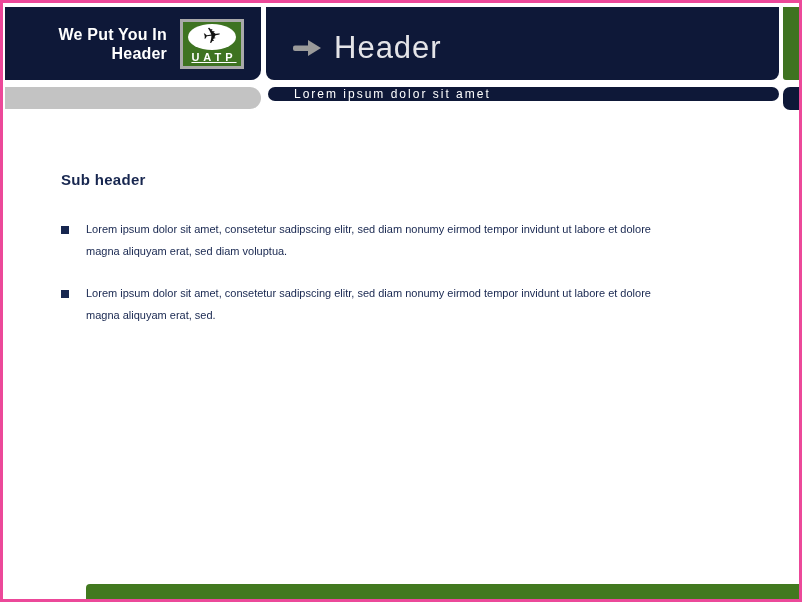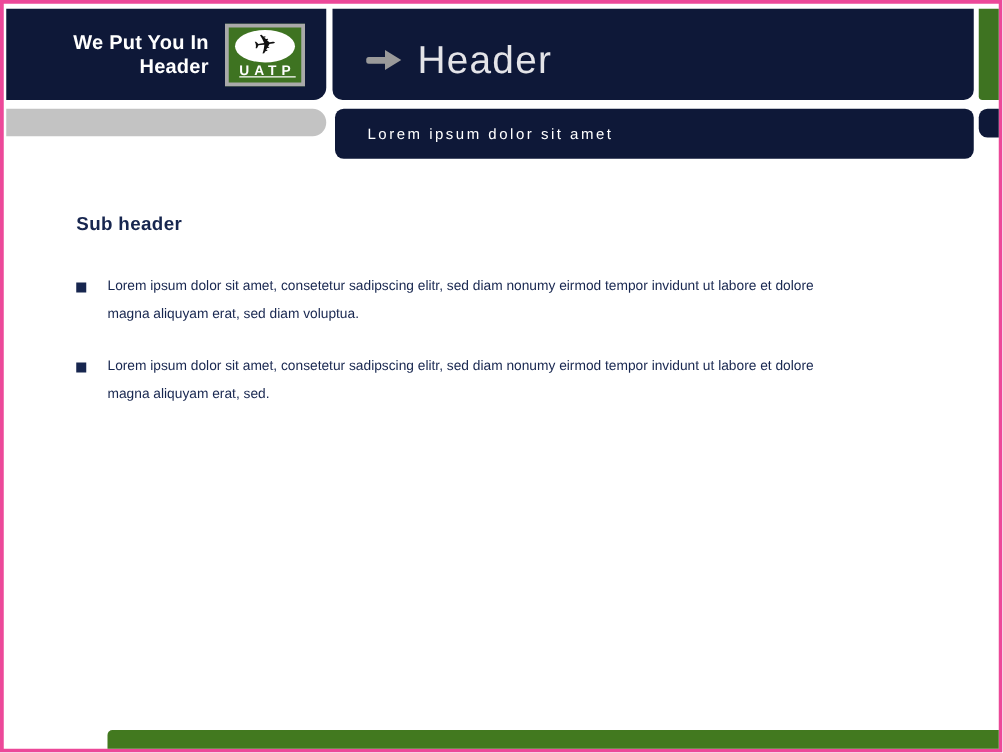--- a/index.html
+++ b/index.html
@@ -69,21 +69,21 @@
     background:var(--green);
     border-radius:0 0 0 3px;
   }
   
   .gray-bar{
     position:absolute;left:2px;top:84px;width:256px;height:22px;
     background:var(--gray-bar);
     border-radius:0 11px 11px 0;
   }
   .subtitle-bar{
-    position:absolute;left:265px;top:84px;width:511px;height:40px;
+    position:absolute;left:265px;top:84px;width:511px;height:14px;
     background:var(--navy);
     border-radius:7px;
     display:flex;align-items:center;
     padding-left:26px;
   }
   .subtitle-text{
     color:#fff;font-size:12px;letter-spacing:2px;
   }
   .navy-edge-stub{
     position:absolute;left:780px;top:84px;width:22px;height:23px;

